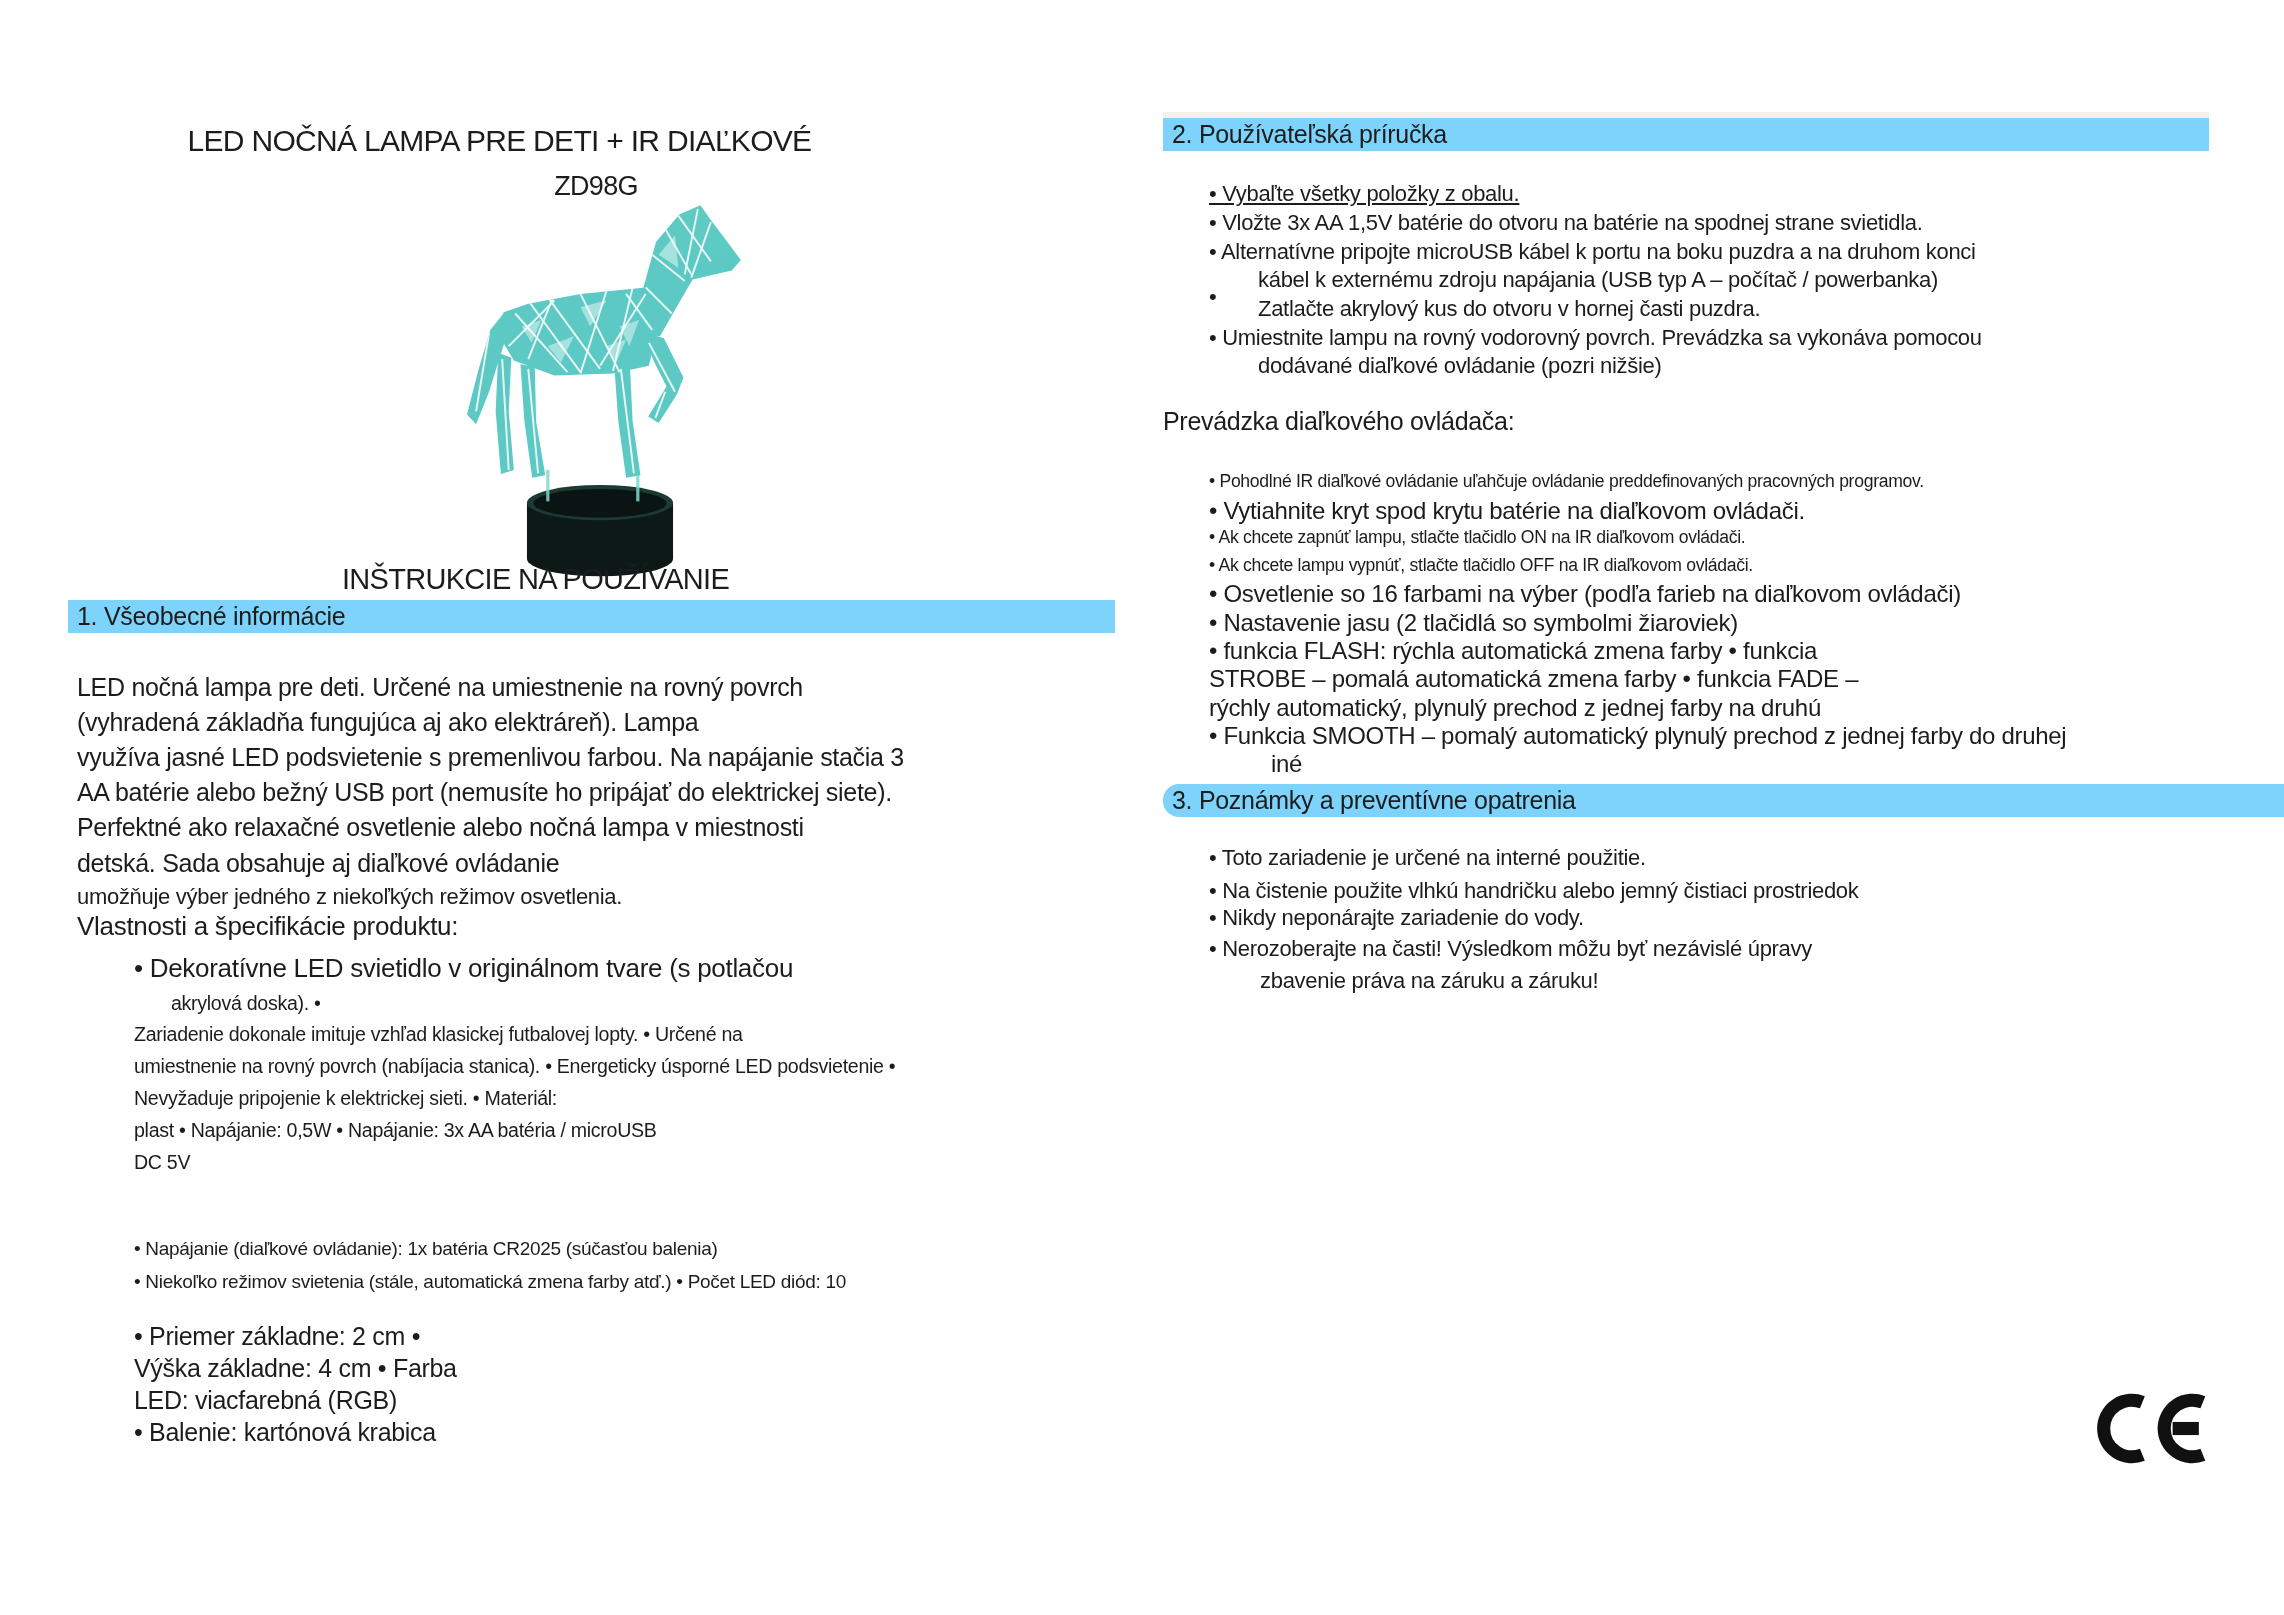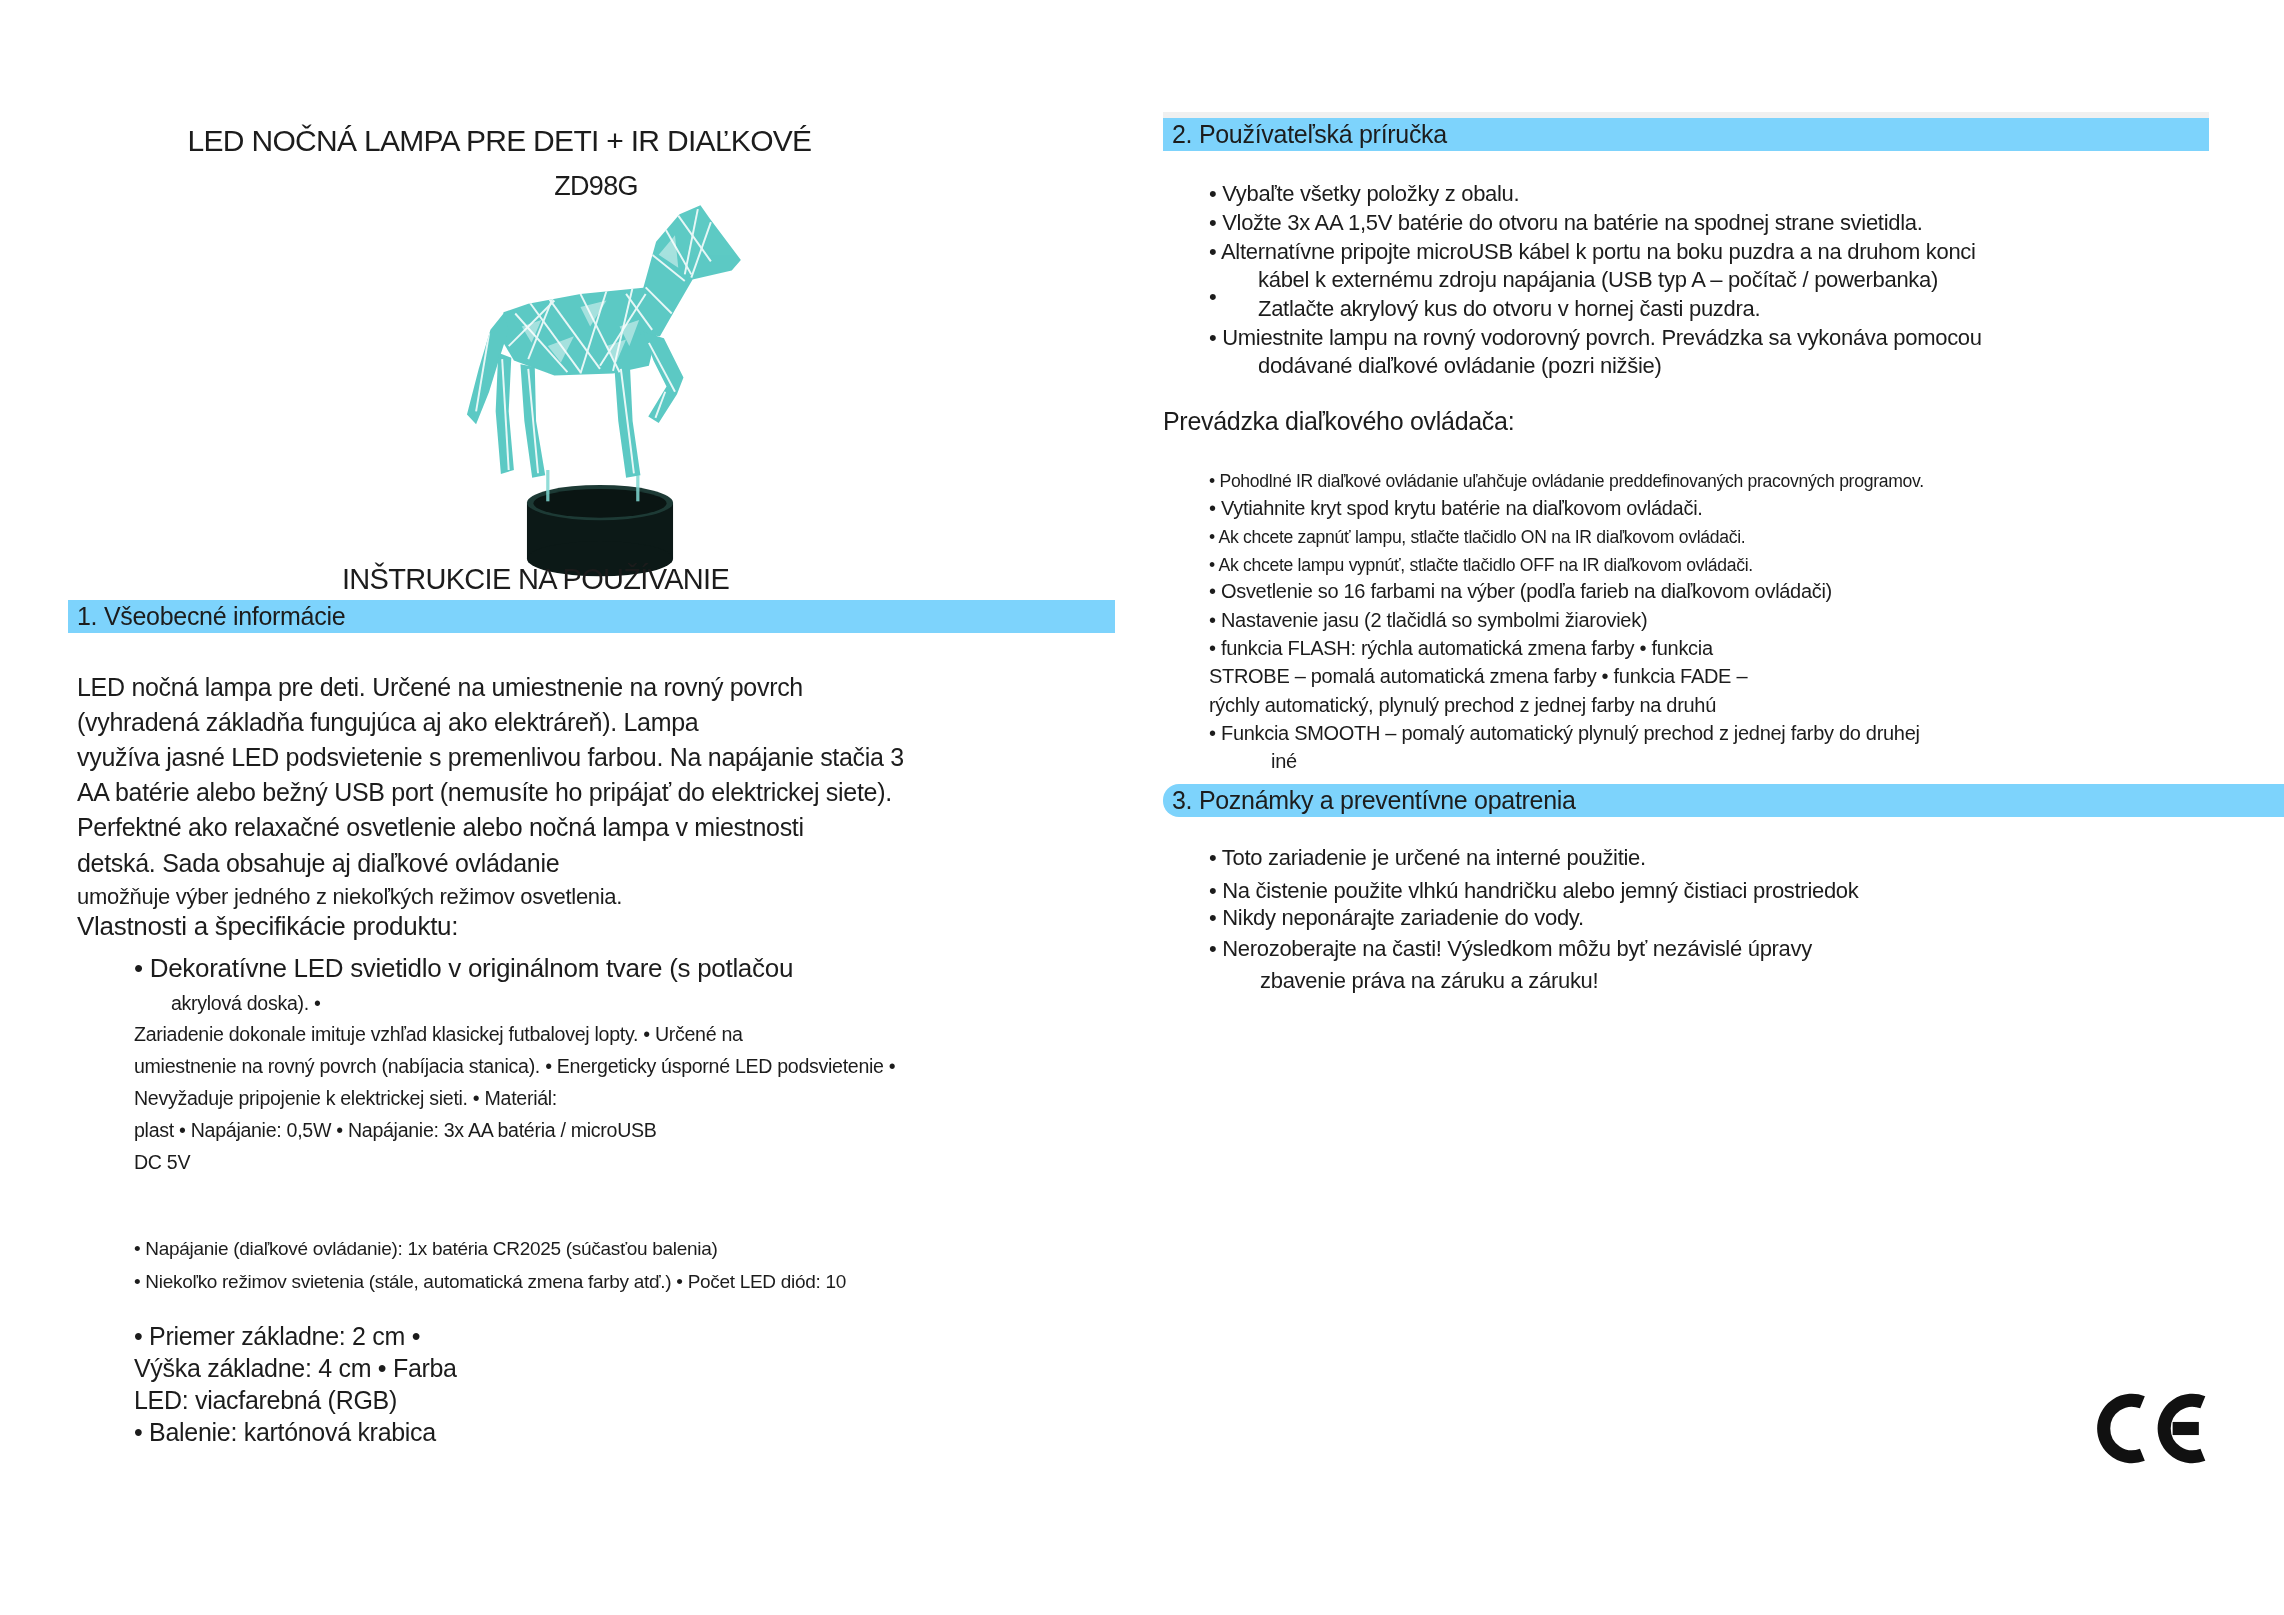--- a/index.html
+++ b/index.html
@@ -21,21 +21,21 @@
   .fs-h{font-size:29px;letter-spacing:-0.7px;}
   .fs-body{font-size:25px;}
   .fs-body-sm{font-size:22px;}
   .fs-feat{font-size:26px;}
   .fs-lead{font-size:26px;}
   .fs-sm{font-size:19.6px;}
   .fs-xs{font-size:19px;}
   .fs-dim{font-size:25px;}
   .fs-r{font-size:22px;}
   .fs-rh{font-size:25px;}
-  .fs-rm{font-size:20px;}
+  .fs-rm{font-size:24px;}
   .fs-rs{font-size:17.6px;}
 </style>
 </head>
 <body>
 
 <div class="abs ln fs-title center" style="left:68px;top:123px;width:863px;">LED NOČNÁ LAMPA PRE DETI + IR DIAĽKOVÉ</div>
 <div class="abs ln fs-sub center" style="left:166px;top:171px;width:860px;">ZD98G</div>
 
 <svg class="abs" style="left:450px;top:196px;" width="300" height="385" viewBox="0 0 460 590">
   <defs>
@@ -139,21 +139,21 @@
 <div class="abs ln fs-dim" style="left:134px;top:1322px;">• Priemer základne: 2 cm •</div>
 <div class="abs ln fs-dim" style="left:134px;top:1354px;">Výška základne: 4 cm • Farba</div>
 <div class="abs ln fs-dim" style="left:134px;top:1386px;">LED: viacfarebná (RGB)</div>
 <div class="abs ln fs-dim" style="left:134px;top:1418px;">• Balenie: kartónová krabica</div>
 
 <div class="strip abs" style="left:1163px;top:112px;width:1046px;height:5.9px;"></div>
 <div class="bar abs" style="left:1163px;top:118px;width:1046px;height:33px;">
   <span>2. Používateľská príručka</span>
 </div>
 
-<div class="abs ln fs-r" style="left:1209px;top:181px;">• Vybaľte všetky položky z obalu.</div>
+<div class="abs ln fs-r" style="left:1209px;top:181px;text-decoration:underline;">• Vybaľte všetky položky z obalu.</div>
 <div class="abs ln fs-r" style="left:1209px;top:210px;">• Vložte 3x AA 1,5V batérie do otvoru na batérie na spodnej strane svietidla.</div>
 <div class="abs ln fs-r" style="left:1209px;top:239px;">• Alternatívne pripojte microUSB kábel k portu na boku puzdra a na druhom konci</div>
 <div class="abs ln fs-r" style="left:1258px;top:267px;">kábel k externému zdroju napájania (USB typ A – počítač / powerbanka)</div>
 <div class="abs ln fs-r" style="left:1209px;top:284px;">•</div>
 <div class="abs ln fs-r" style="left:1258px;top:296px;">Zatlačte akrylový kus do otvoru v hornej časti puzdra.</div>
 <div class="abs ln fs-r" style="left:1209px;top:325px;">• Umiestnite lampu na rovný vodorovný povrch. Prevádzka sa vykonáva pomocou</div>
 <div class="abs ln fs-r" style="left:1258px;top:353px;">dodávané diaľkové ovládanie (pozri nižšie)</div>
 
 <div class="abs ln fs-rh" style="left:1163px;top:407px;">Prevádzka diaľkového ovládača:</div>
 

